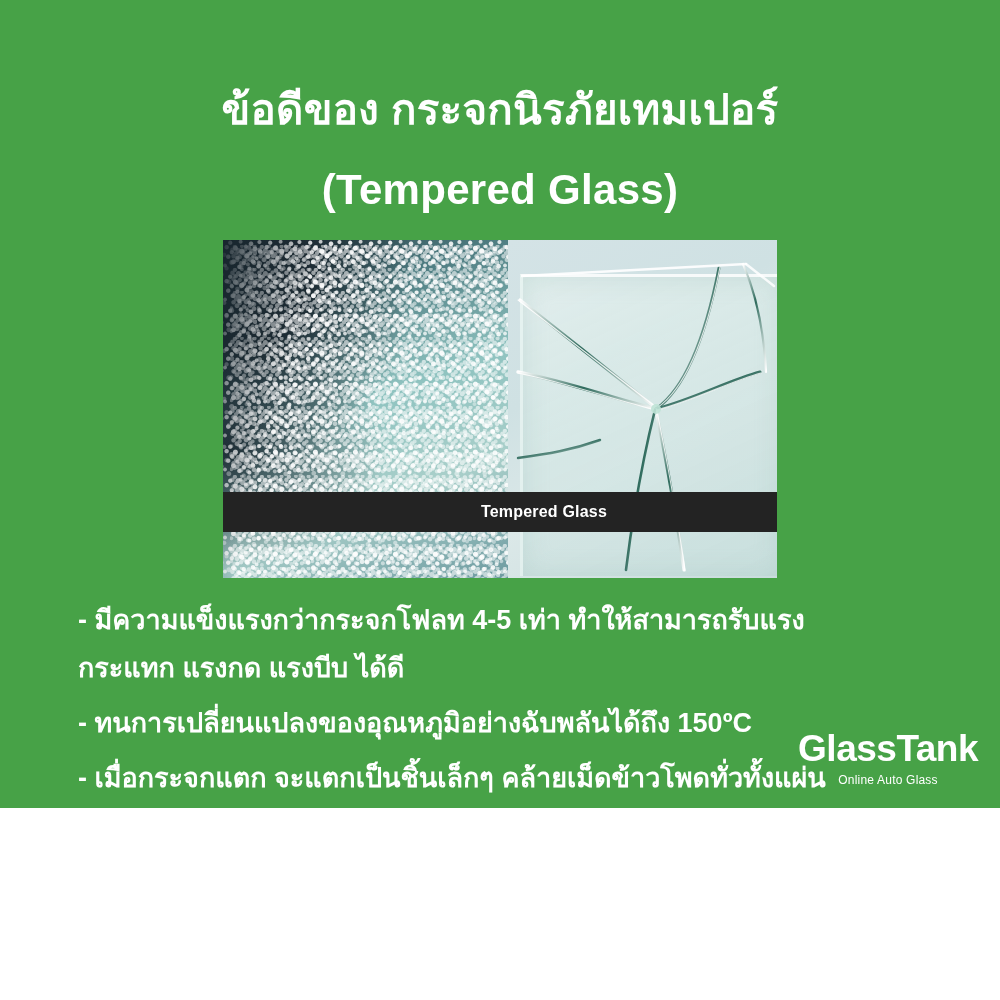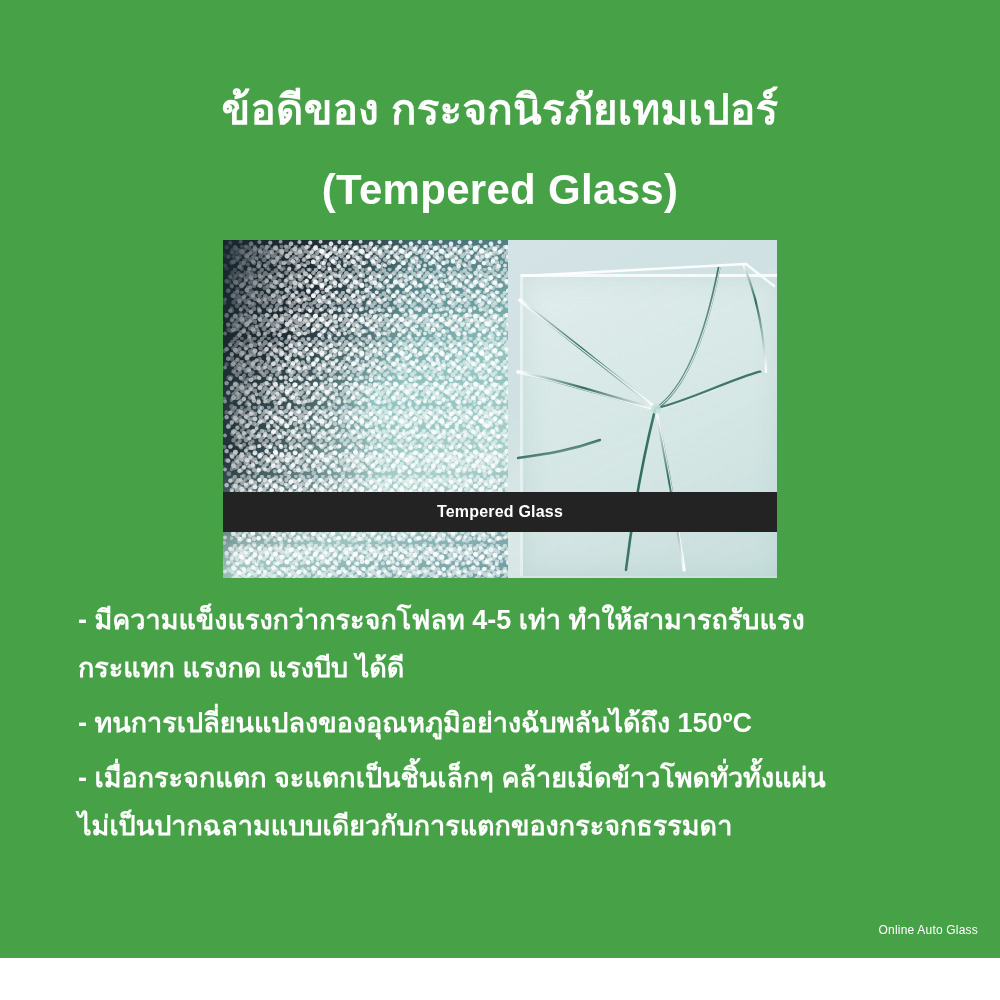--- a/index.html
+++ b/index.html
@@ -10,21 +10,21 @@
   body {
     width: 1000px;
     height: 1000px;
     overflow: hidden;
     font-family: "Liberation Sans", "DejaVu Sans", sans-serif;
   }
 
   #poster {
     position: relative;
     width: 1000px;
-    height: 958px;
+    height: 808px;
     background: #47a247;
     overflow: hidden;
   }
 
   
   .title-block {
     position: absolute;
     left: 0;
     top: 70px;
     width: 1000px;
@@ -141,20 +141,21 @@
   
   .caption-bar {
     position: absolute;
     left: 0;
     top: 252px;
     width: 554px;
     height: 40px;
     background: #232323;
     display: flex;
     align-items: center;
+    padding-left: 44px;
   }
   .caption-cell {
     flex: 1 1 0;
     text-align: center;
     color: #ffffff;
     font-size: 16px;
     font-weight: bold;
     letter-spacing: .2px;
     white-space: nowrap;
   }
@@ -255,16 +256,17 @@
 
   <div class="bullets">
     <div class="bullet">- มีความแข็งแรงกว่ากระจกโฟลท 4-5 เท่า ทำให้สามารถรับแรง
 กระแทก แรงกด แรงบีบ ได้ดี</div>
     <div class="bullet">- ทนการเปลี่ยนแปลงของอุณหภูมิอย่างฉับพลันได้ถึง 150ºC</div>
     <div class="bullet">- เมื่อกระจกแตก จะแตกเป็นชิ้นเล็กๆ คล้ายเม็ดข้าวโพดทั่วทั้งแผ่น
 ไม่เป็นปากฉลามแบบเดียวกับการแตกของกระจกธรรมดา</div>
   </div>
 
   <div class="logo">
+    <span class="logo-name">GlassTank</span>
     <span class="logo-tagline">Online Auto Glass</span>
   </div>
 
 </div>
 
 </body></html>

